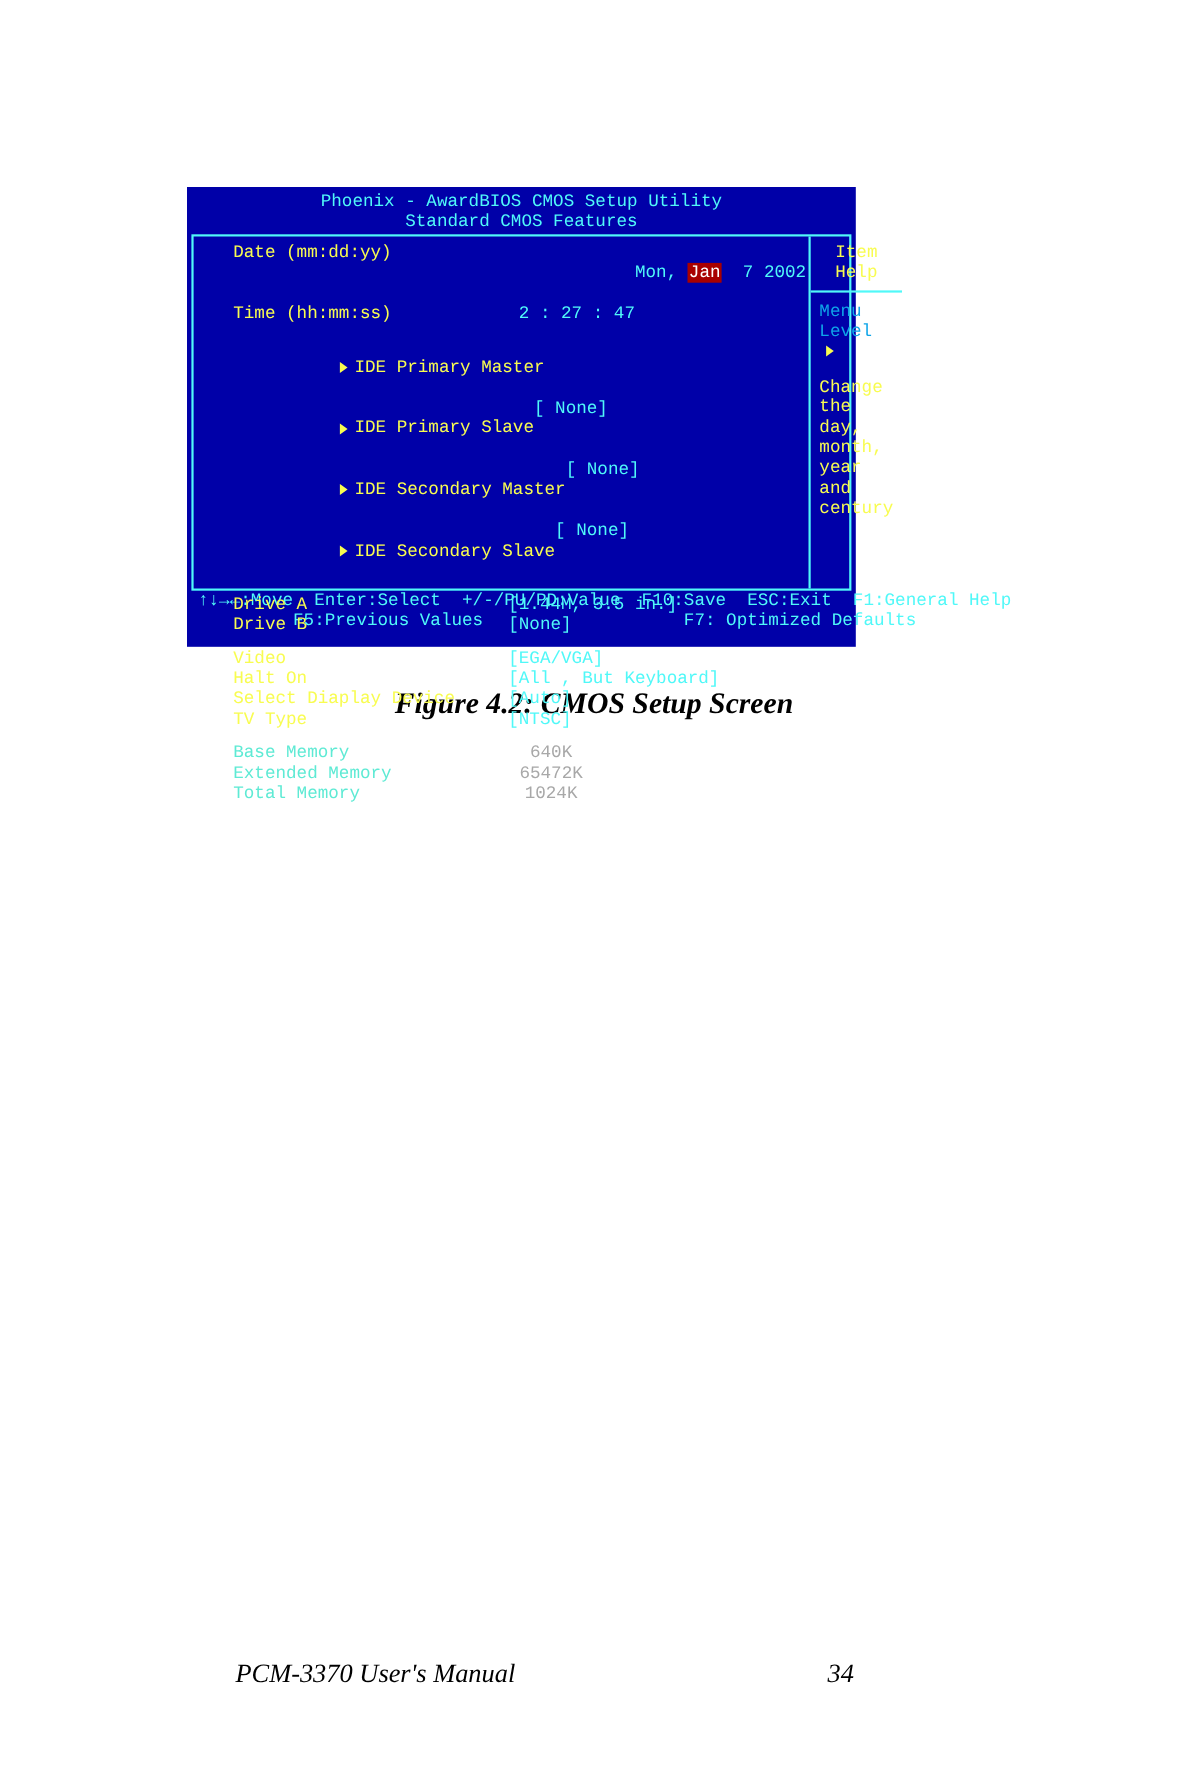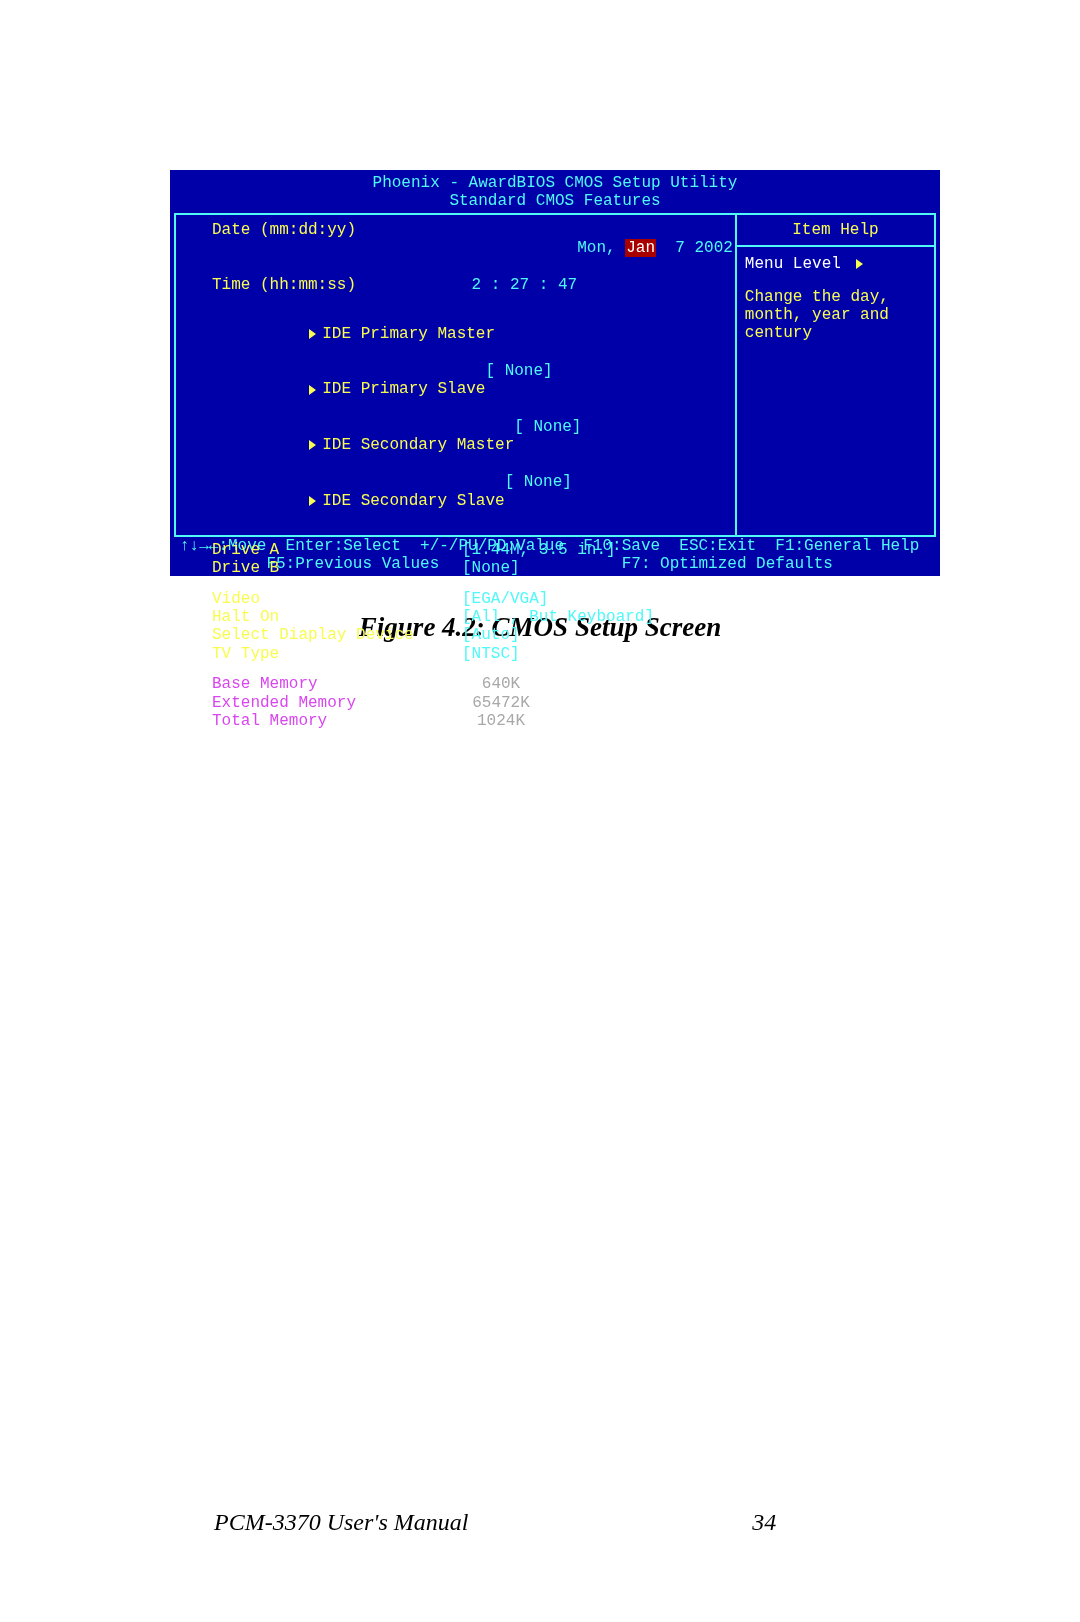--- a/index.html
+++ b/index.html
@@ -20,28 +20,28 @@
   }
   .intro-text {
     font-size: 27px;
     line-height: 1.5;
     color: #000000;
   }
 
   
   .bios-wrap {
     margin-top: 70px;
-    width: 770px;
+    width: 608px;
     background: #0000a8;
     color: #ffffff;
     font-family: "Lucida Console", "Courier New", monospace;
     font-size: 16px;
     line-height: 1.15;
     box-sizing: border-box;
-    padding: 4px 4px 2px 4px;
+    padding: 4px 4px 14px 4px;
   }
   .bios-wrap, .bios-wrap * { letter-spacing: 0px; }
 
   .bios-title1 { text-align: center; color: #50f8f8; }
   .bios-title2 { text-align: center; color: #50f8f8; }
 
   .bios-frame {
     border: 2px solid #50f8f8;
     margin-top: 2px;
     box-sizing: border-box;
@@ -81,21 +81,21 @@
     display: inline-block;
     width: 0; height: 0;
     border-top: 5px solid transparent;
     border-bottom: 5px solid transparent;
     border-left: 7px solid #f8fc50;
     margin-right: 6px;
     vertical-align: middle;
   }
   .row .with-tri .lbl-inner { vertical-align: middle; }
   .subrow { margin-left: 18px; }
-  .mem-lbl { color: #d946ef; flex: 0 0 250px; font-family: Liberation Mono, monospace; }
+  .mem-lbl { color: #5eead4; flex: 0 0 250px; font-family: Liberation Mono, monospace; }
   .mem-val { color: #a8a8a8; text-align: center; width: 78px; display:inline-block; }
 
   .help-title {
     text-align: center;
     color: #f8fc50;
     margin-bottom: 2px;
   }
   .help-divider {
     border-top: 2px solid #50f8f8;
     margin: 6px -8px 8px -8px;
@@ -237,21 +237,21 @@
         </div>
         <div class="row subrow">
           <span class="mem-lbl">Total Memory</span>
           <span class="mem-val">1024K</span>
         </div>
       </div>
 
       <div class="bios-right">
         <div class="help-title">Item Help</div>
         <div class="help-divider"></div>
-        <div style="color:#ffffff;">
+        <div style="color:#0ea5e9;">
           <span>Menu Level</span>
           <span class="menu-level-tri"></span>
         </div>
         <div style="height:14px"></div>
         <div class="help-body">Change the day, month, year and century</div>
       </div>
     </div>
 
     <div class="bios-footer">↑↓→←:Move  Enter:Select  +/-/PU/PD:Value  F10:Save  ESC:Exit  F1:General Help</div>
     <div class="bios-footer">         F5:Previous Values                   F7: Optimized Defaults</div>

